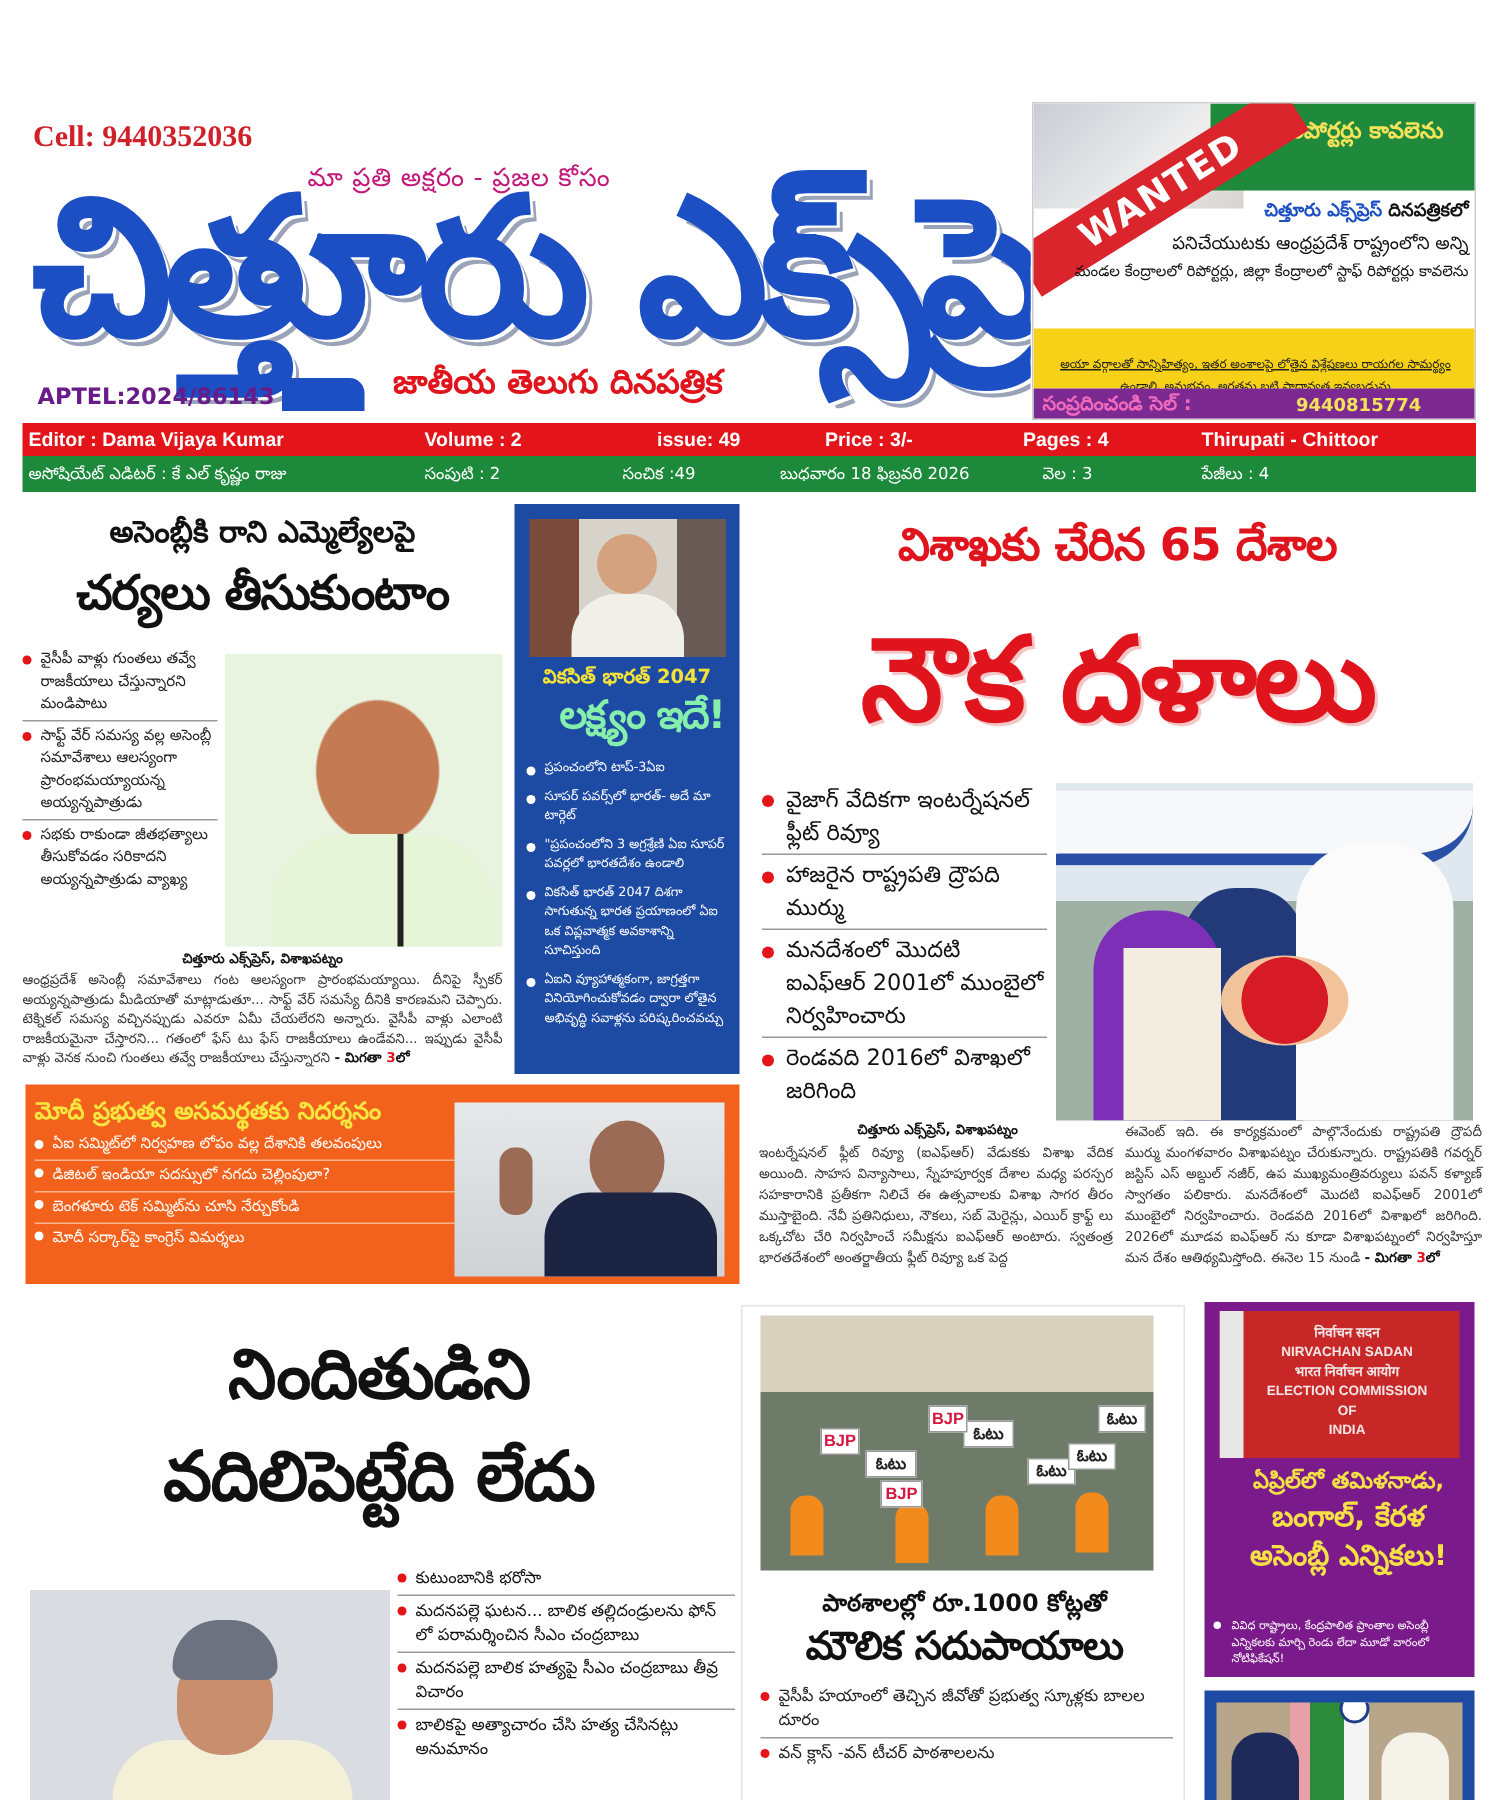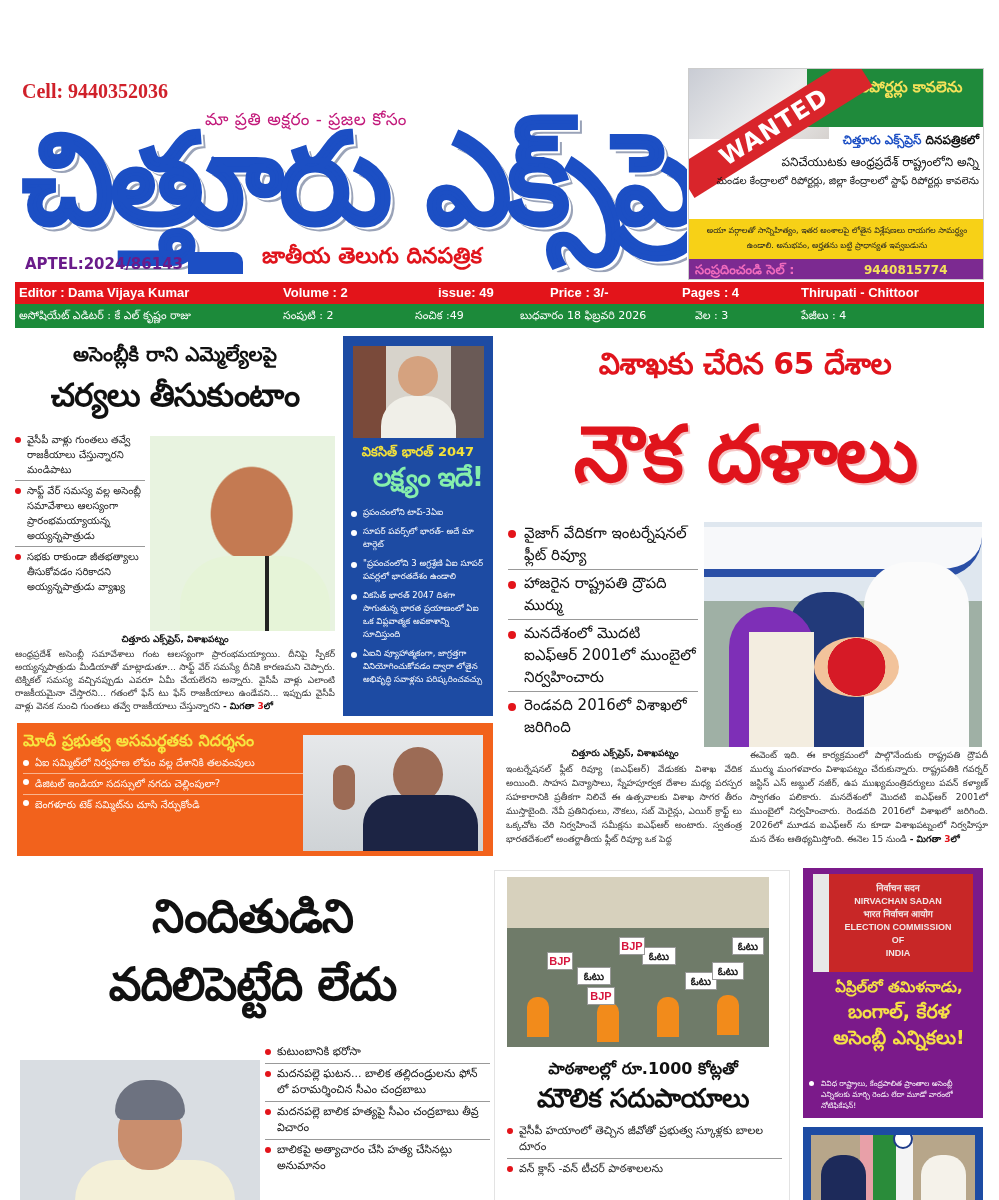--- a/index.html
+++ b/index.html
@@ -25,21 +25,21 @@
 
   
   #ad { left: 688px; top: 68px; width: 296px; height: 212px; background: #fff; border: 1px solid #ccc; overflow: hidden; }
   .ad-green { left: 118px; top: 0; width: 178px; height: 58px; background: #1f8a3b; color: #f5e25a; font-weight: bold; font-size: 15px; text-align: center; line-height: 20px; padding-top: 8px; }
   .ad-photo { left: 0; top: 0; width: 140px; height: 70px; background: linear-gradient(135deg,#c9ccd4,#eee 60%,#d6d2cf); }
   .ad-ribbon { left: -20px; top: 40px; width: 210px; height: 36px; background: #d9252b; color: #fff; font-weight: 900; font-size: 24px; text-align: center; line-height: 36px; transform: rotate(-32deg); letter-spacing: 1px; }
   .ad-l1 { left: 60px; top: 64px; width: 236px; font-size: 12px; font-weight: bold; color: #111; text-align: right; padding-right: 6px; }
   .ad-l1 b { color: #1c4fc4; }
   .ad-l2 { left: 0; top: 86px; width: 296px; font-size: 12px; color: #111; text-align: right; padding-right: 6px; }
   .ad-l3 { left: 0; top: 106px; width: 296px; font-size: 10px; color: #111; text-align: right; padding-right: 6px; }
-  .ad-yellow { left: 0; top: 150px; width: 296px; height: 40px; background: #f7d117; font-size: 8px; color: #222; padding: 4px 6px; line-height: 15px; text-align: center; }
+  .ad-yellow { left: 0; top: 150px; width: 296px; height: 40px; background: #f7d117; font-size: 8px; color: #222; padding: 16px 6px; line-height: 15px; text-align: center; text-decoration: underline; }
   .ad-purple { left: 0; top: 190px; width: 296px; height: 22px; background: #7c2a91; }
   .ad-contact { left: 6px; top: 190px; font-size: 13px; color: #f06bbd; font-weight: bold; line-height: 22px; }
   .ad-phone { left: 175px; top: 190px; font-size: 12px; color: #f5e25a; font-weight: bold; line-height: 22px; }
 
   
   #bar-red { left: 15px; top: 282px; width: 969px; height: 22px; background: #e3141a; color: #fff; font-family: "Liberation Sans", sans-serif; font-weight: bold; font-size: 13px; }
   #bar-green { left: 15px; top: 304px; width: 969px; height: 24px; background: #1c8a3a; color: #fff; font-size: 11px; }
   .bar-item { position: absolute; top: 0; line-height: 22px; white-space: nowrap; }
   #bar-green .bar-item { line-height: 24px; }
 
@@ -242,20 +242,21 @@
     <span class="more"><span>- మిగతా </span><em>3</em><span>లో</span></span>
   </div>
 </div>
 
 <div id="orange" class="abs">
   <div class="abs or-head">మోదీ ప్రభుత్వ అసమర్థతకు నిదర్శనం</div>
   <div class="abs or-list">
     <div class="bul">ఏఐ సమ్మిట్‌లో నిర్వహణ లోపం వల్ల దేశానికి తలవంపులు</div>
     <div class="bul">డిజిటల్ ఇండియా సదస్సులో నగదు చెల్లింపులా?</div>
     <div class="bul">బెంగళూరు టెక్ సమ్మిట్‌ను చూసి నేర్చుకోండి</div>
+    <div class="bul">మోదీ సర్కార్‌పై కాంగ్రెస్ విమర్శలు</div>
   </div>
   <div class="abs or-photo">
       <div class="hand"></div>
       <div class="head"></div>
       <div class="vest"></div>
     </div>
 </div>
 
 <div id="story3" class="abs">
   <div class="abs s3-head">

